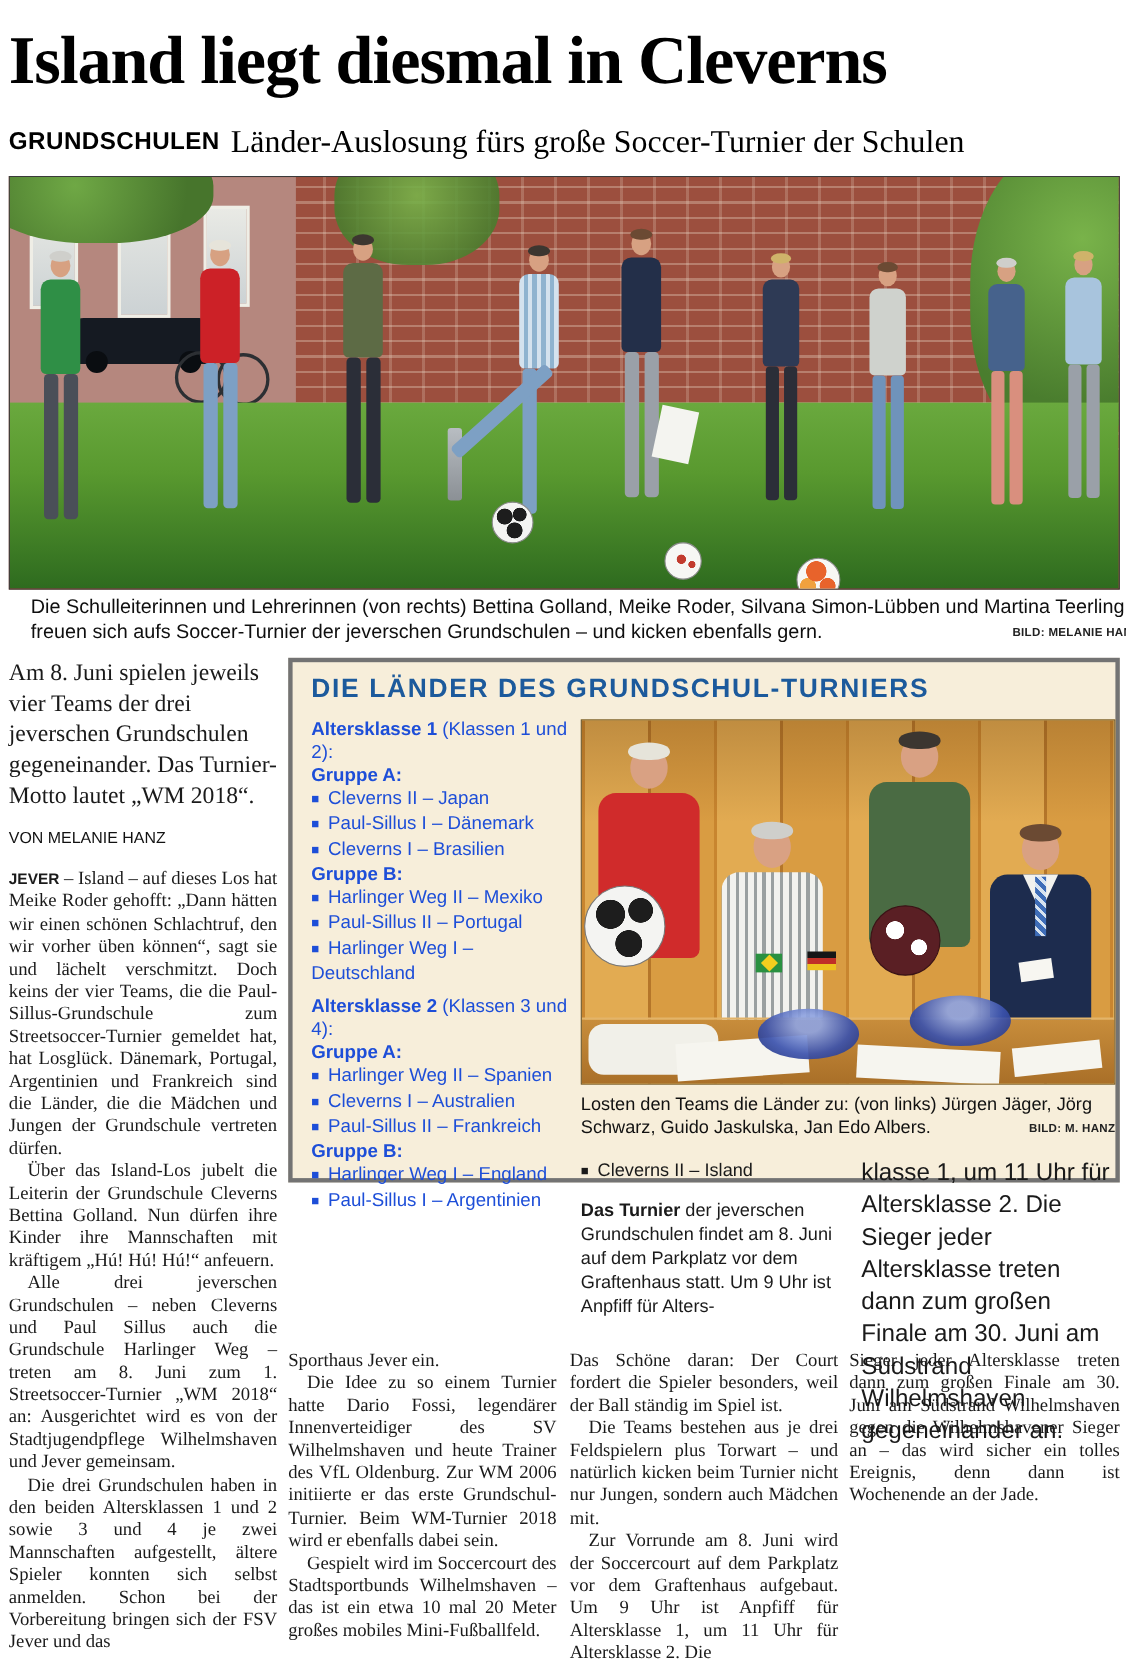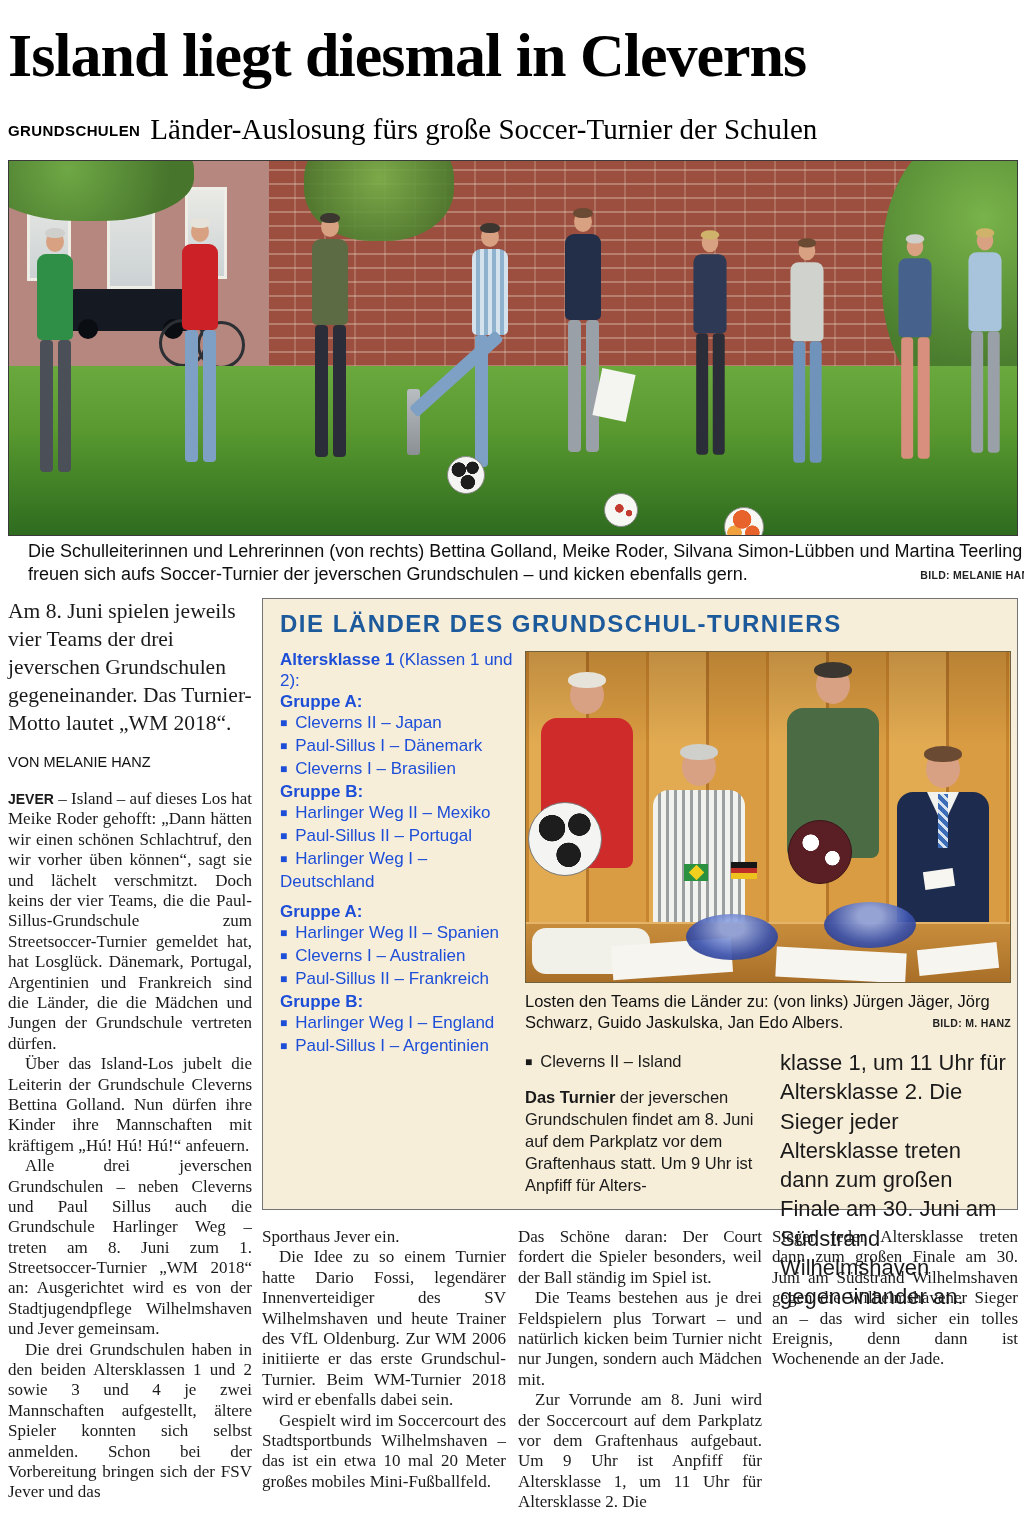--- a/index.html
+++ b/index.html
@@ -4,21 +4,21 @@
 <style>
   html,body{margin:0;padding:0;background:#fff;}
   .page{position:relative;width:1024px;height:1521px;background:#fff;overflow:hidden;
         font-family:"Liberation Serif",serif;color:#1a1a1a;}
 
   
   .headline{position:absolute;left:8px;top:20px;width:1012px;margin:0;
             font-family:"Liberation Serif",serif;font-weight:700;font-size:62px;
             letter-spacing:-1px;color:#000;white-space:nowrap;}
   .kicker{position:absolute;left:8px;top:113px;width:1012px;font-size:29px;color:#000;}
-  .kicker-tag{font-family:"Liberation Sans",sans-serif;font-weight:bold;font-size:15px;
+  .kicker-tag{font-family:"Liberation Sans",sans-serif;font-weight:bold;font-size:22px;
               letter-spacing:.4px;margin-right:10px;position:relative;top:-3px;}
 
   
   .photo-main{position:absolute;left:8px;top:160px;width:1008px;height:374px;
               border:1px solid #3a3a3a;overflow:hidden;background:#9c4f3e;}
   .sc-brick{position:absolute;left:255px;top:0;right:0;height:248px;
     background:repeating-linear-gradient(0deg,rgba(240,228,210,.32) 0 2px,transparent 2px 14px),
                repeating-linear-gradient(90deg,rgba(240,228,210,.22) 0 2px,transparent 2px 30px),#9c4f3e;}
   .sc-building{position:absolute;left:0;top:0;width:260px;height:215px;background:#b5877e;}
   .win{position:absolute;background:linear-gradient(#e9eae5,#ccd2d4);border:3px solid #efeee6;}
@@ -90,22 +90,22 @@
   .col2b{left:262px;top:1227px;width:244px;}
   .col3b{left:518px;top:1227px;width:244px;}
   .col4b{left:772px;top:1227px;width:246px;}
   .intro{font-size:21.5px;line-height:1.3;text-align:left;margin:0 0 16px 0 !important;hyphens:auto;}
   .byline{font-family:"Liberation Sans",sans-serif;font-size:14.5px;text-align:left;
           margin:0 0 18px 0 !important;color:#111;}
   .indent{text-indent:17px;}
   .lead-loc{font-family:"Liberation Sans",sans-serif;font-weight:bold;font-size:14px;}
 
   
-  .infobox{position:absolute;left:262px;top:598px;width:756px;height:612px;box-sizing:border-box;
-           background:#f7eeda;border:1px solid #737373;}
+  .infobox{position:absolute;left:262px;top:598px;width:756px;height:477px;box-sizing:border-box;
+           background:#f7eeda;border:4px solid #737373;}
   .box-title{position:absolute;left:17px;top:11px;font-family:"Liberation Sans",sans-serif;
              font-weight:bold;font-size:24px;letter-spacing:1.5px;color:#1c5a9c;}
   .box-list{position:absolute;left:17px;top:50px;width:236px;font-family:"Liberation Sans",sans-serif;
             font-size:17px;line-height:21px;color:#1d4ed8;hyphens:auto;}
   .box-list p{margin:0;}
   .bl-b{font-weight:bold;}
   .gap{height:9px;}
   .sq{font-size:12px;margin-right:8px;position:relative;top:-1px;}
   .photo-box{position:absolute;left:262px;top:52px;width:486px;height:332px;box-sizing:border-box;
              border:1px solid #70603c;overflow:hidden;background:#e0a94f;}
@@ -308,20 +308,21 @@
       <p><span class="bl-b">Altersklasse 1</span><span> (Klassen 1 und 2):</span></p>
       <p class="bl-b">Gruppe A:</p>
       <p><span class="sq">■</span><span>Cleverns II – Japan</span></p>
       <p><span class="sq">■</span><span>Paul-Sillus I – Dänemark</span></p>
       <p><span class="sq">■</span><span>Cleverns I – Brasilien</span></p>
       <p class="bl-b">Gruppe B:</p>
       <p><span class="sq">■</span><span>Harlinger Weg II – Mexiko</span></p>
       <p><span class="sq">■</span><span>Paul-Sillus II – Portugal</span></p>
       <p><span class="sq">■</span><span>Harlinger Weg I – Deutschland</span></p>
       <div class="gap"></div>
+      <p><span class="bl-b">Altersklasse 2</span><span> (Klassen 3 und 4):</span></p>
       <p class="bl-b">Gruppe A:</p>
       <p><span class="sq">■</span><span>Harlinger Weg II – Spanien</span></p>
       <p><span class="sq">■</span><span>Cleverns I – Australien</span></p>
       <p><span class="sq">■</span><span>Paul-Sillus II – Frankreich</span></p>
       <p class="bl-b">Gruppe B:</p>
       <p><span class="sq">■</span><span>Harlinger Weg I – England</span></p>
       <p><span class="sq">■</span><span>Paul-Sillus I – Argentinien</span></p>
     </div>
 
     <div class="photo-box">

